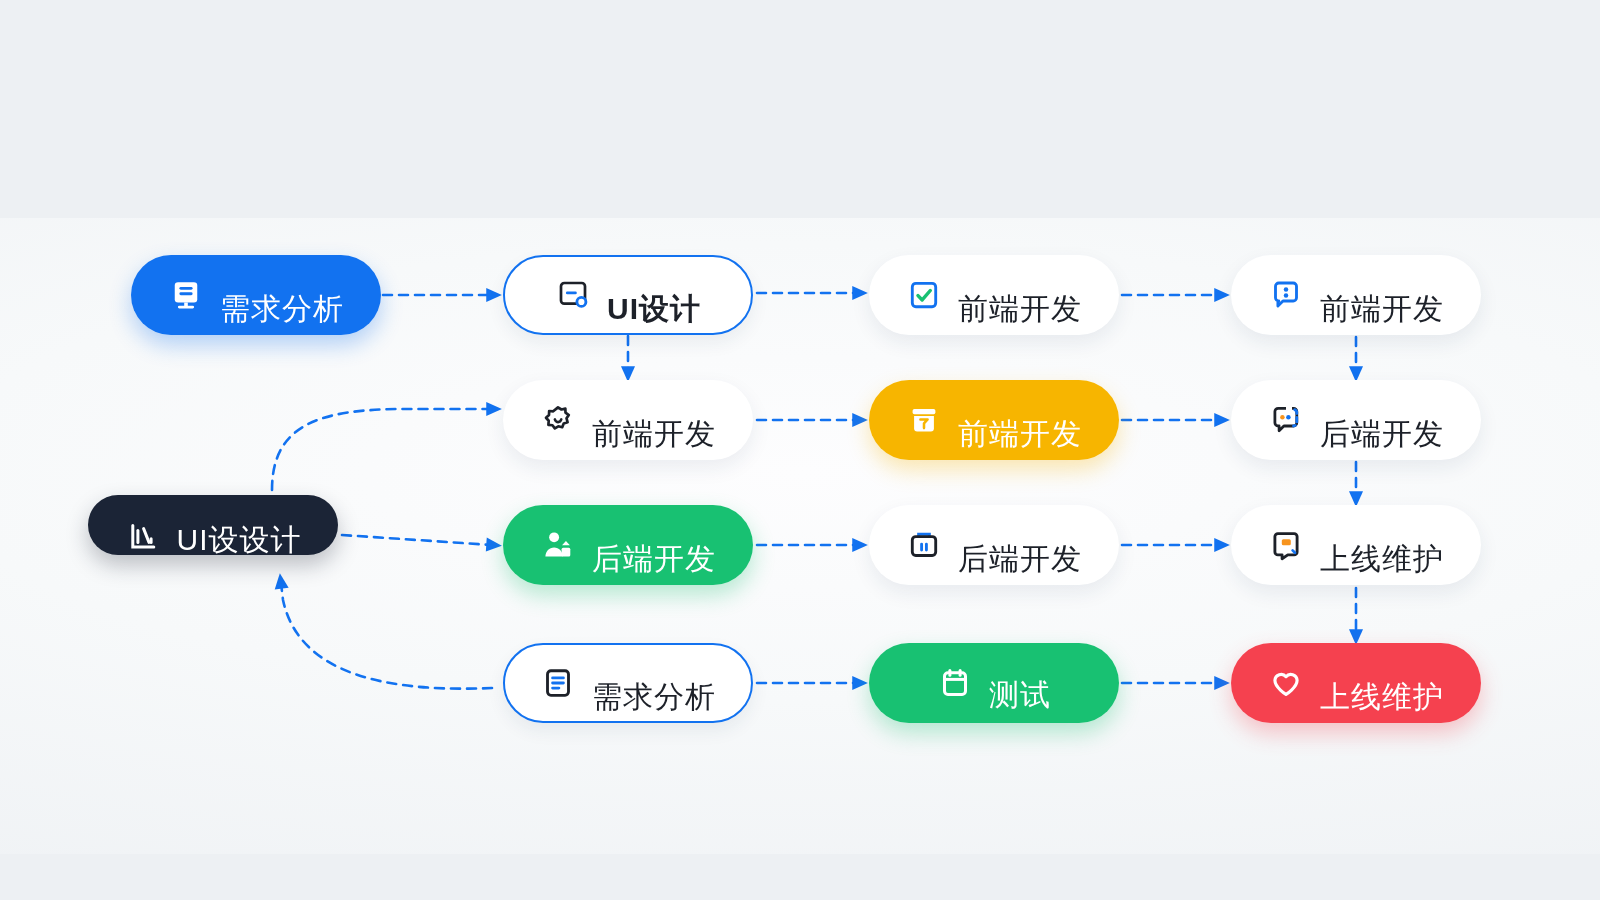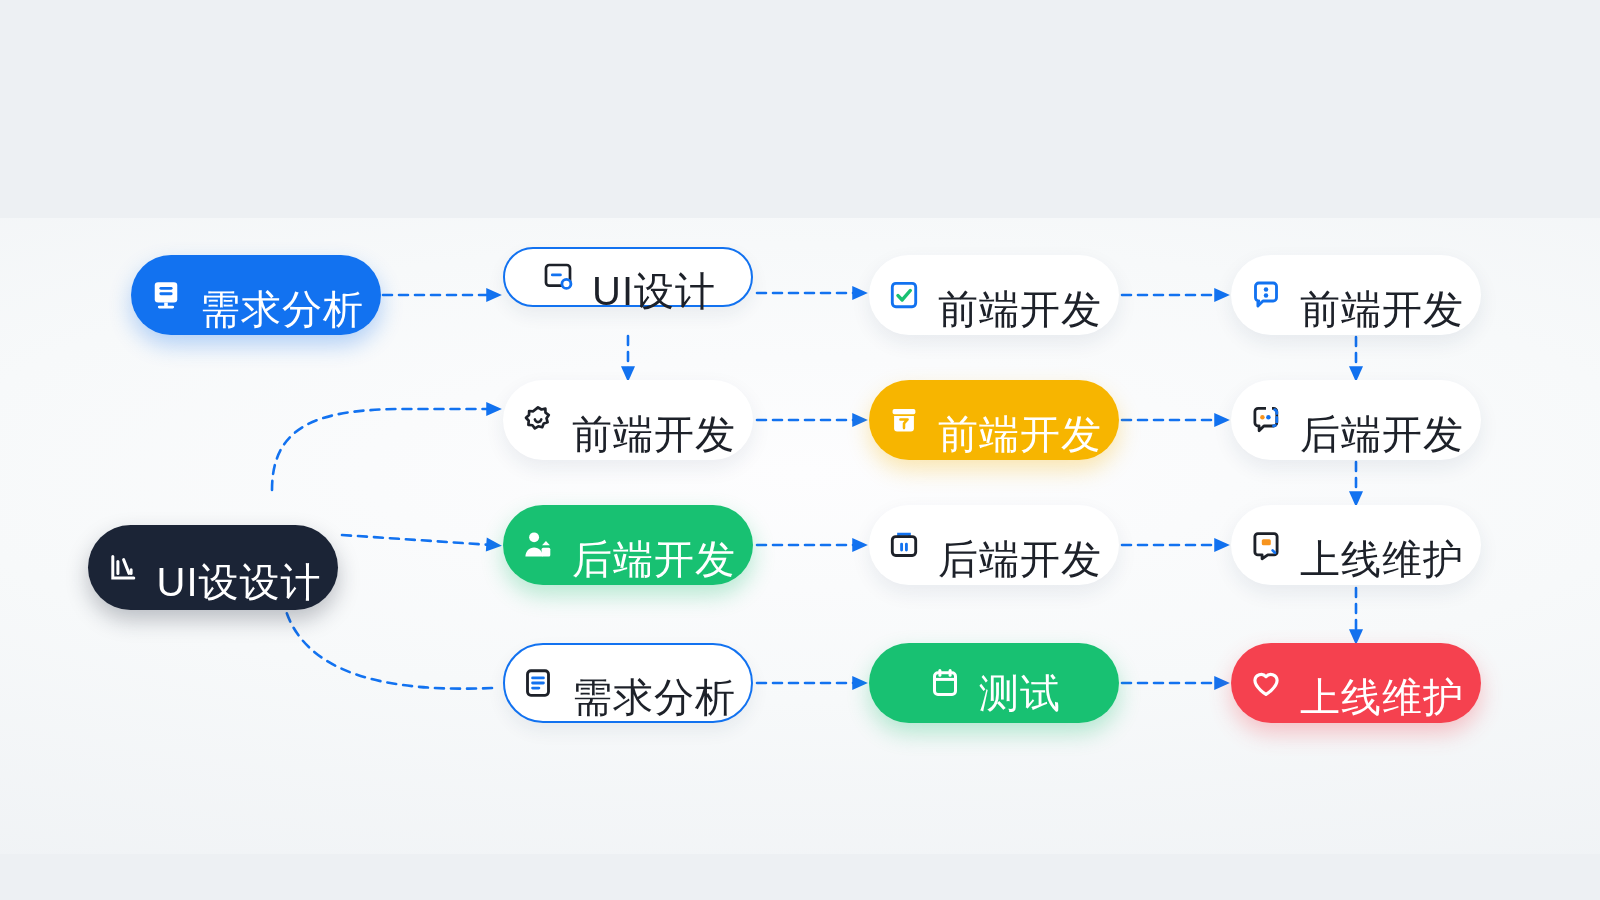--- a/index.html
+++ b/index.html
@@ -42,21 +42,21 @@
     border-radius: 999px;
     white-space: nowrap;
   }
   .node .ico {
     display: flex;
     align-items: center;
     justify-content: center;
     flex: 0 0 auto;
   }
   .node .lbl {
-    font-size: 40px;
+    font-size: 30px;
     letter-spacing: 1px;
     line-height: 1;
     margin-top: 28px;
   }
 
   
   .v-solid {
     color: #ffffff;
     justify-content: center;
     gap: 16px;
@@ -134,21 +134,21 @@
         <rect x="4.5" y="3.5" width="15" height="13.5" rx="2.2" fill="#fff"></rect>
         <rect x="7.6" y="6.6" width="8.8" height="1.9" rx=".95" fill="#1272f0"></rect>
         <rect x="7.6" y="10.2" width="8.8" height="1.9" rx=".95" fill="#1272f0"></rect>
         <rect x="10.8" y="17" width="2.4" height="2.6" fill="#fff"></rect>
         <rect x="6.6" y="19.1" width="10.8" height="1.9" rx=".95" fill="#fff"></rect>
       </svg>
     </span>
     <span class="lbl">需求分析</span>
   </div>
 
-  <div class="node v-outline" style="left:503px;top:247px;width:250px;height:60px;">
+  <div class="node v-outline" style="left:503px;top:255px;width:250px;height:80px;font-weight:bold;">
     <span class="ico">
       <svg width="36" height="36" viewBox="0 0 24 24" fill="none">
         <path d="M4 6.2a2.2 2.2 0 0 1 2.2-2.2h11.6A2.2 2.2 0 0 1 20 6.2v9.4a2.2 2.2 0 0 1-2.2 2.2H6.2A2.2 2.2 0 0 1 4 15.6z" stroke="#1d2129" stroke-width="1.8"></path>
         <path d="M8.2 10.6h5.4" stroke="#1272f0" stroke-width="1.9" stroke-linecap="round"></path>
         <circle cx="17.6" cy="16.6" r="3" fill="#fff" stroke="#1272f0" stroke-width="1.9"></circle>
       </svg>
     </span>
     <span class="lbl">UI设计</span>
   </div>
 
@@ -199,21 +199,21 @@
       <svg width="36" height="36" viewBox="0 0 24 24" fill="none">
         <path d="M12 4.2H6.8A2.2 2.2 0 0 0 4.6 6.4v7.4a2.2 2.2 0 0 0 2.2 2.2h.6v3.2L10.6 16H17a2.2 2.2 0 0 0 2.2-2.2V6.4A2.2 2.2 0 0 0 17 4.2h-1" stroke="#1d2129" stroke-width="1.85" stroke-linejoin="round"></path>
         <path d="M17.8 5.1a2.2 2.2 0 0 1 1.4 2v6.7a2.2 2.2 0 0 1-2.2 2.2" stroke="#1272f0" stroke-width="1.85" stroke-linecap="round" stroke-dasharray="3 2.6"></path>
         <circle cx="9.6" cy="10.2" r="1.5" fill="#f7941e"></circle>
         <circle cx="13.6" cy="10.2" r="1.5" fill="#1272f0"></circle>
       </svg>
     </span>
     <span class="lbl">后端开发</span>
   </div>
 
-  <div class="node v-solid v-dark" style="left:88px;top:525px;width:250px;height:85px;">
+  <div class="node v-solid v-dark" style="left:88px;top:495px;width:250px;height:60px;align-items:flex-end;">
     <span class="ico">
       <svg width="36" height="36" viewBox="0 0 24 24" fill="none">
         <path d="M5.2 4.4v14.2h14" stroke="#fff" stroke-width="2" stroke-linecap="round"></path>
         <path d="M8.6 7.6v8" stroke="#fff" stroke-width="2" stroke-linecap="round"></path>
         <path d="M12.4 6.4l3.6 9.2" stroke="#fff" stroke-width="2" stroke-linecap="round"></path>
         <path d="M17.4 13.2v2.4" stroke="#fff" stroke-width="2" stroke-linecap="round"></path>
       </svg>
     </span>
     <span class="lbl">UI设设计</span>
   </div>

